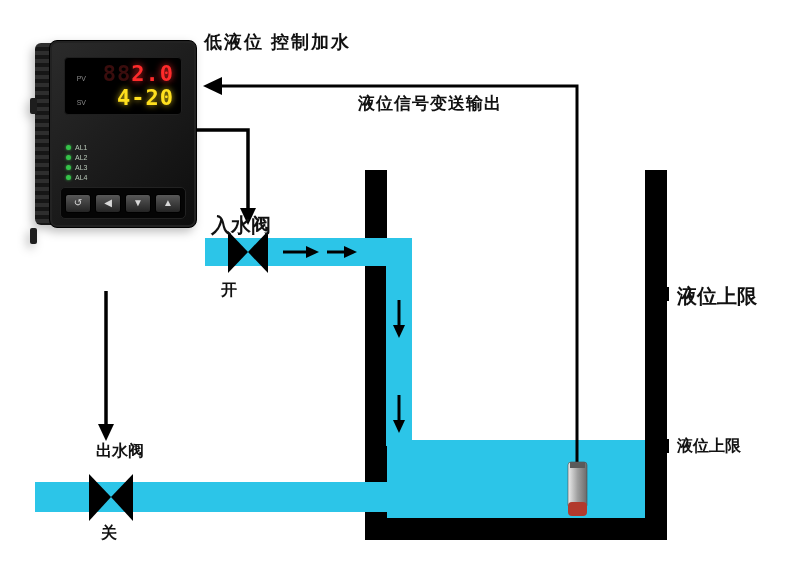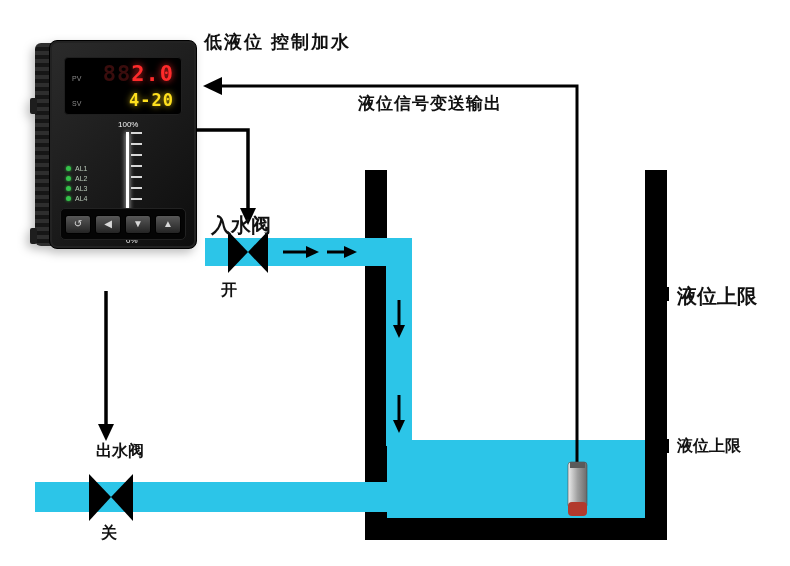--- a/index.html
+++ b/index.html
@@ -12,39 +12,39 @@
   .lbl-title  { left:204px; top:30px;  font-size:18px; letter-spacing:2px; }
   .lbl-signal { left:358px; top:92px;  font-size:17px; letter-spacing:1px; }
   .lbl-inlet  { left:211px; top:212px; font-size:20px; }
   .lbl-open   { left:221px; top:280px; font-size:16px; }
   .lbl-outlet { left:96px;  top:441px; font-size:16px; }
   .lbl-close  { left:101px; top:523px; font-size:16px; }
   .lbl-upper  { left:677px; top:283px; font-size:20px; }
   .lbl-lower  { left:677px; top:436px; font-size:16px; }
 
   
-  .controller { position:absolute; left:35px; top:40px; width:162px; height:209px;
-                filter:drop-shadow(-3px 4px 5px rgba(0,0,0,.25)); }
+  .controller { position:absolute; left:35px; top:40px; width:162px; height:188px;
+                filter:drop-shadow(-3px 4px 5px rgba(0,0,0,.25));text-align:right; }
   .ctrl-side  { position:absolute; left:0; top:3px; bottom:3px; width:20px; border-radius:6px 0 0 6px;
                 background:repeating-linear-gradient(to bottom,#2e2e2e 0 4px,#161616 4px 8px); }
   .clip { position:absolute; left:-5px; width:7px; height:16px; background:#1e1e1e; border-radius:2px; }
   .clip-a { top:58px; } .clip-b { top:188px; }
   .ctrl-face  { position:absolute; left:14px; top:0; right:0; bottom:0;
                 background:linear-gradient(135deg,#2b2b2b,#0d0d0d); border:1px solid #000;
                 border-radius:8px; box-shadow:inset 0 0 0 2px #222; }
   .ctrl-display { position:absolute; left:14px; top:16px; right:14px; height:58px; background:#000;
                   border:1px solid #1f1f1f; border-radius:4px; padding:5px 7px;
                   display:flex; flex-direction:column; justify-content:space-between; }
   .disp-row { display:flex; align-items:baseline; }
   .disp-tag { font-size:7px; color:#8a8a8a; width:14px; }
   .disp-val { margin-left:auto; font-family:"DejaVu Sans Mono",monospace; font-weight:700;
               letter-spacing:1px; line-height:1; }
   .pv-val { font-size:22px; color:#ff2b2b; text-shadow:0 0 7px rgba(255,40,40,.9); }
   .pv-val .ghost { color:#3a0d0d; text-shadow:none; }
-  .sv-val { font-size:17px; color:#ffe01e; text-shadow:0 0 6px rgba(255,220,30,.8); }
+  .sv-val { font-size:22px; color:#ffe01e; text-shadow:0 0 6px rgba(255,220,30,.8); }
 
   .bargraph { position:absolute; left:14px; top:82px; width:112px; height:118px; }
   .bg-top    { position:absolute; left:54px; top:-3px; font-size:8px; color:#f2f2f2; }
   .bg-bar    { position:absolute; left:62px; top:9px; bottom:8px; width:3px; background:#fff;
                box-shadow:0 0 5px rgba(255,255,255,.9); }
   .bg-ticks  { position:absolute; left:67px; top:9px; bottom:8px; width:11px;
                background:repeating-linear-gradient(to bottom,#d8d8d8 0 2px,transparent 2px 11px); }
   .bg-bottom { position:absolute; left:62px; bottom:-4px; font-size:8px; color:#f2f2f2; }
 
   .alarms { position:absolute; left:16px; bottom:46px; display:flex; flex-direction:column; gap:3px; }
@@ -136,26 +136,20 @@
         <div class="disp-row">
           <span class="disp-tag">PV</span>
           <span class="disp-val pv-val"><span class="ghost">88</span><span>2.0</span></span>
         </div>
         <div class="disp-row">
           <span class="disp-tag">SV</span>
           <span class="disp-val sv-val">4-20</span>
         </div>
       </div>
 
-      <div class="bargraph">
-        <span class="bg-top">100%</span>
-        <div class="bg-bar"></div>
-        <div class="bg-ticks"></div>
-        <span class="bg-bottom">0%</span>
-      </div>
 
       <div class="alarms">
         <div class="alarm-row">
           <span class="led"></span>
           <span>AL1</span>
         </div>
         <div class="alarm-row">
           <span class="led"></span>
           <span>AL2</span>
         </div>

